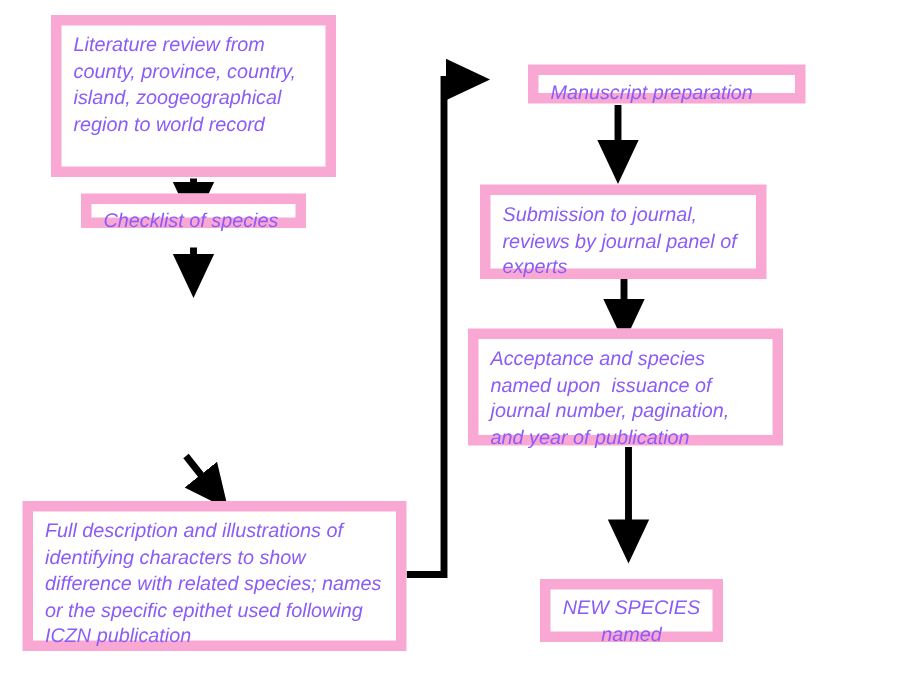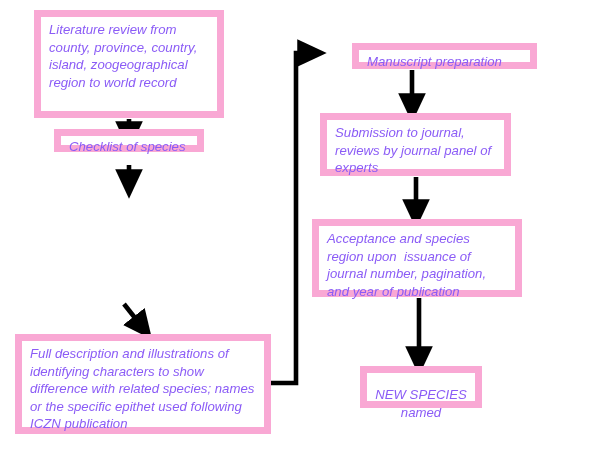--- a/index.html
+++ b/index.html
@@ -42,24 +42,24 @@
     padding-left: 7px;
   }
   
   #node-literature-review { left: 34px;  top: 10px;  width: 190px; height: 108px; }
   #node-checklist         { left: 54px;  top: 129px; width: 150px; height: 23px;
                             padding-top: 2px; padding-bottom: 2px; }
   #node-examination       { left: 39px;  top: 189px; width: 181px; height: 116px; }
   #node-full-description  { left: 15px;  top: 334px; width: 256px; height: 100px; }
   #node-manuscript        { left: 320px; top: 43px;  width: 185px; height: 26px;
                             padding-top: 3px; padding-bottom: 3px; margin-left: 32px; }
-  #node-submission        { left: 320px; top: 113px; width: 191px; height: 63px; }
+  #node-submission        { left: 320px; top: 123px; width: 191px; height: 63px; }
   #node-acceptance        { left: 312px; top: 219px; width: 210px; height: 78px; }
-  #node-new-species       { left: 360px; top: 366px; width: 122px; height: 42px;
-                            padding-top: 13px; }
+  #node-new-species       { left: 360px; top: 386px; width: 122px; height: 42px;
+                            padding-top: 3px; }
 </style>
 </head>
 <body>
 
 <div id="flowchart-canvas">
 
   <svg class="connectors" viewBox="0 0 600 450">
     <defs>
       <marker id="arrowhead" markerWidth="7" markerHeight="7" refX="3.2" refY="3.3" orient="auto" markerUnits="strokeWidth">
         <path d="M0,0.3 L6.4,3.3 L0,6.3 Z" fill="#000000"></path>
@@ -85,18 +85,18 @@
 
   <div class="node" id="node-checklist">Checklist of species</div>
 
 
   <div class="node" id="node-full-description">Full description and illustrations of identifying characters to show difference with related species; names or the specific epithet used following ICZN publication</div>
 
   <div class="node" id="node-manuscript">Manuscript preparation</div>
 
   <div class="node" id="node-submission">Submission to journal, reviews by journal panel of experts</div>
 
-  <div class="node" id="node-acceptance">Acceptance and species region upon  issuance of journal number, pagination, and year of publication</div>
+  <div class="node" id="node-acceptance">Acceptance and species named upon  issuance of journal number, pagination, and year of publication</div>
 
   <div class="node center" id="node-new-species">NEW SPECIES
 named</div>
 
 </div>
 
 </body></html>

